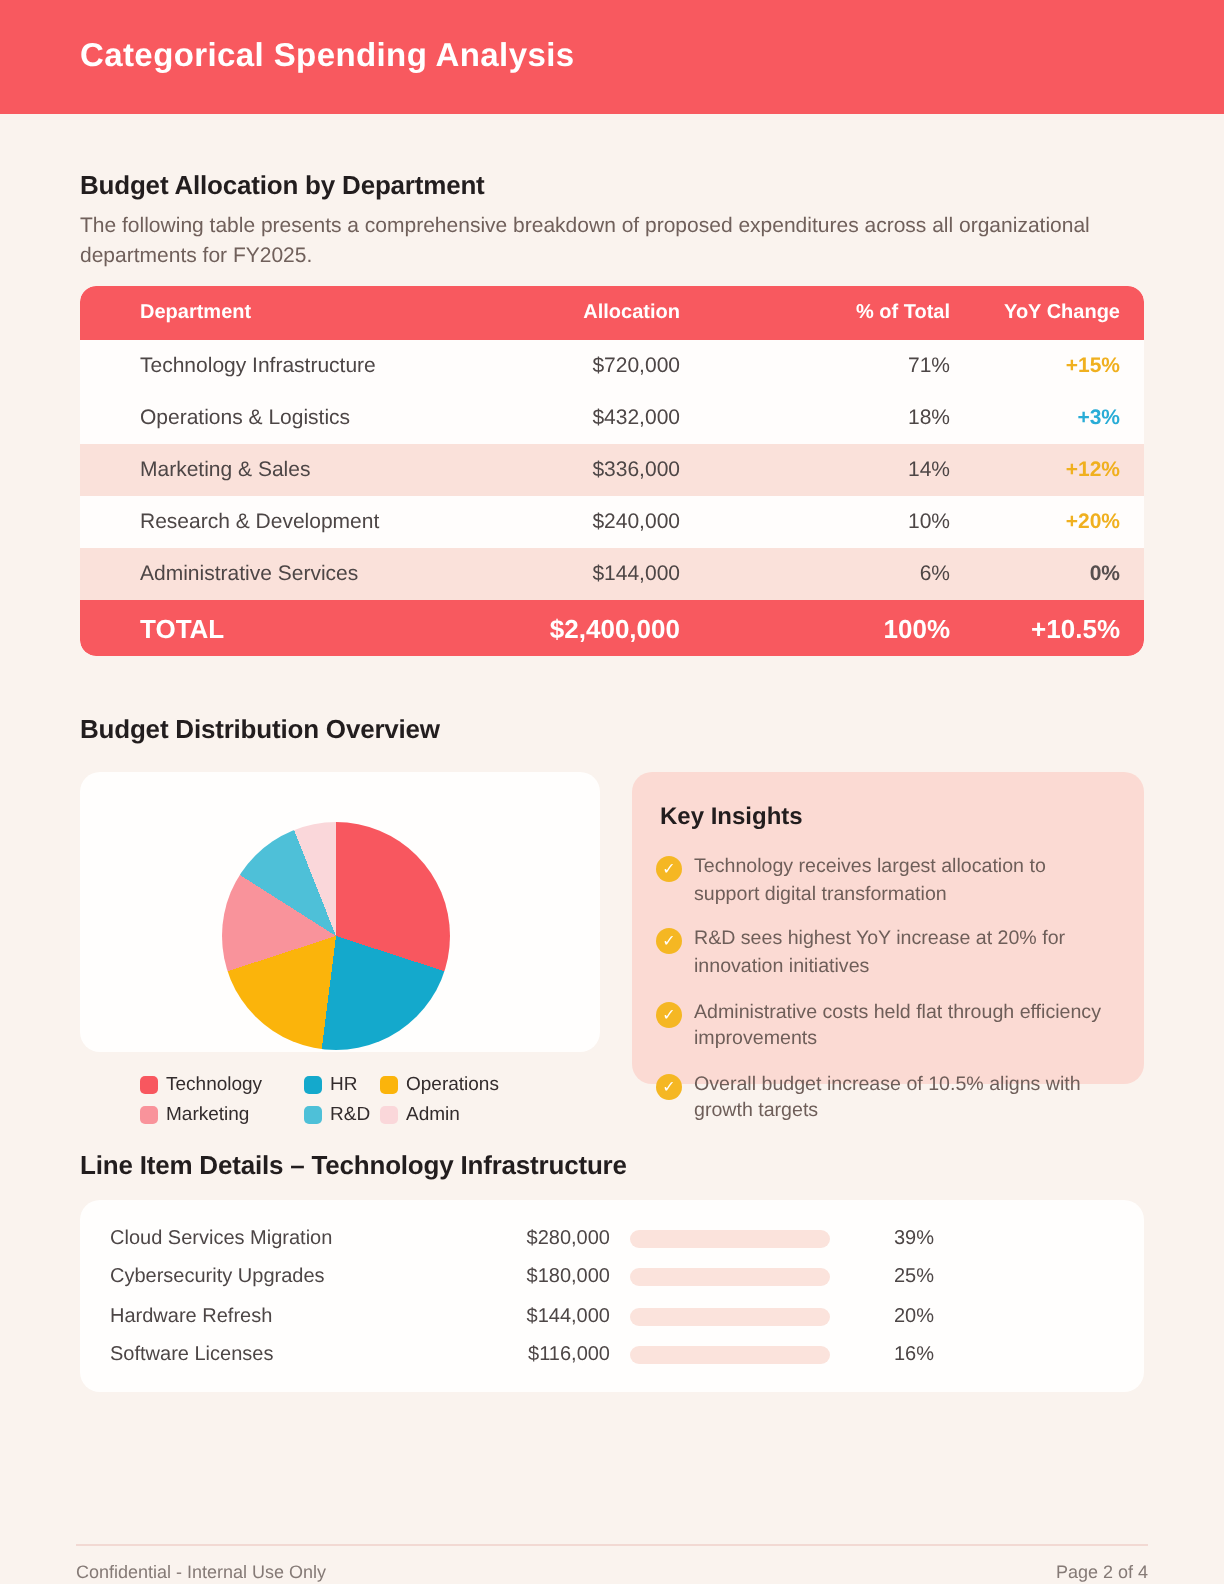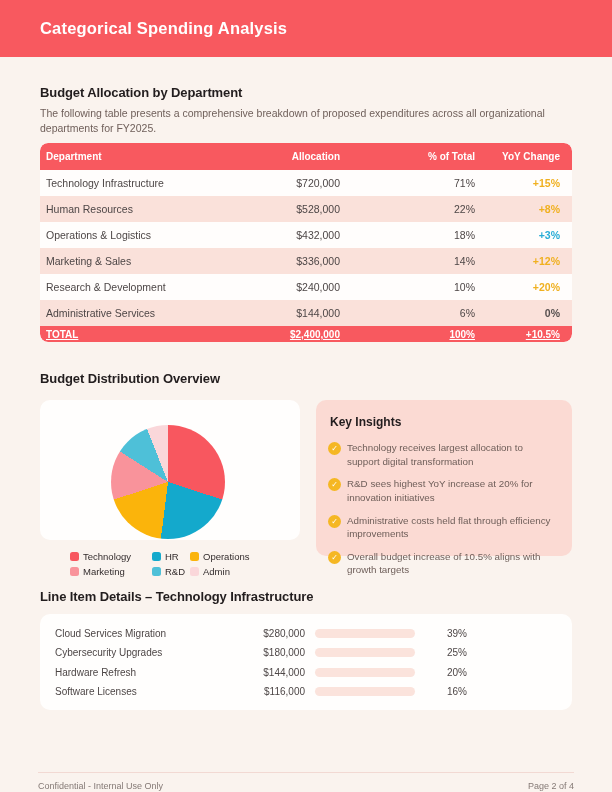--- a/index.html
+++ b/index.html
@@ -28,26 +28,25 @@
   
   .alloc-table { margin-top:7px; border-radius:8px; overflow:hidden; background:#FFFDFC; }
   .t-head {
     display:flex; align-items:center; height:27px;
     background:#F8595F; color:#FFFFFF; font-size:10px; font-weight:700;
     border-radius:8px 8px 0 0;
   }
   .t-row { display:flex; align-items:center; height:26px; font-size:10.5px; color:#4D4646; }
   .t-row.alt { background:#FAE1DA; }
   .t-total {
-    display:flex; align-items:center; height:16px;
-    background:#F8595F; color:#FFFFFF; font-size:10px; font-weight:700;
+    display:flex; align-items:center; height:28px;
+    background:#F8595F; color:#FFFFFF; font-size:13px; font-weight:700;
     border-radius:0 0 8px 8px;
-    text-decoration:underline;
-  }
-  .c-dept  { flex:0 0 200px; padding-left:6px; text-align:left; }
+  }
+  .c-dept  { flex:0 0 200px; padding-left:30px; text-align:left; }
   .c-alloc { flex:0 0 100px; text-align:right; }
   .c-pct   { flex:0 0 135px; text-align:right;padding-left:44px; }
   .c-yoy   { flex:1; text-align:right; padding-right:12px; font-weight:700; }
   .t-head .c-yoy { font-weight:700; }
   .t-row .c-dept, .t-row .c-alloc, .t-row .c-pct { font-weight:400; }
   
   .h2-dist { margin-top:29px; }
   .cards-row { display:flex; gap:16px; margin-top:14px; }
   .pie-card {
     flex:0 0 260px; height:140px; background:#FFFEFD;
@@ -118,26 +117,20 @@
       <div class="c-pct">% of Total</div>
       <div class="c-yoy">YoY Change</div>
     </div>
 
     <div class="t-row">
       <div class="c-dept">Technology Infrastructure</div>
       <div class="c-alloc">$720,000</div>
       <div class="c-pct">71%</div>
       <div class="c-yoy" style="color: rgb(240, 176, 31);">+15%</div>
     </div>
-    <div class="t-row alt">
-      <div class="c-dept">Human Resources</div>
-      <div class="c-alloc">$528,000</div>
-      <div class="c-pct">22%</div>
-      <div class="c-yoy" style="color: rgb(240, 176, 31);">+8%</div>
-    </div>
     <div class="t-row">
       <div class="c-dept">Operations &amp; Logistics</div>
       <div class="c-alloc">$432,000</div>
       <div class="c-pct">18%</div>
       <div class="c-yoy" style="color: rgb(41, 172, 214);">+3%</div>
     </div>
     <div class="t-row alt">
       <div class="c-dept">Marketing &amp; Sales</div>
       <div class="c-alloc">$336,000</div>
       <div class="c-pct">14%</div>

